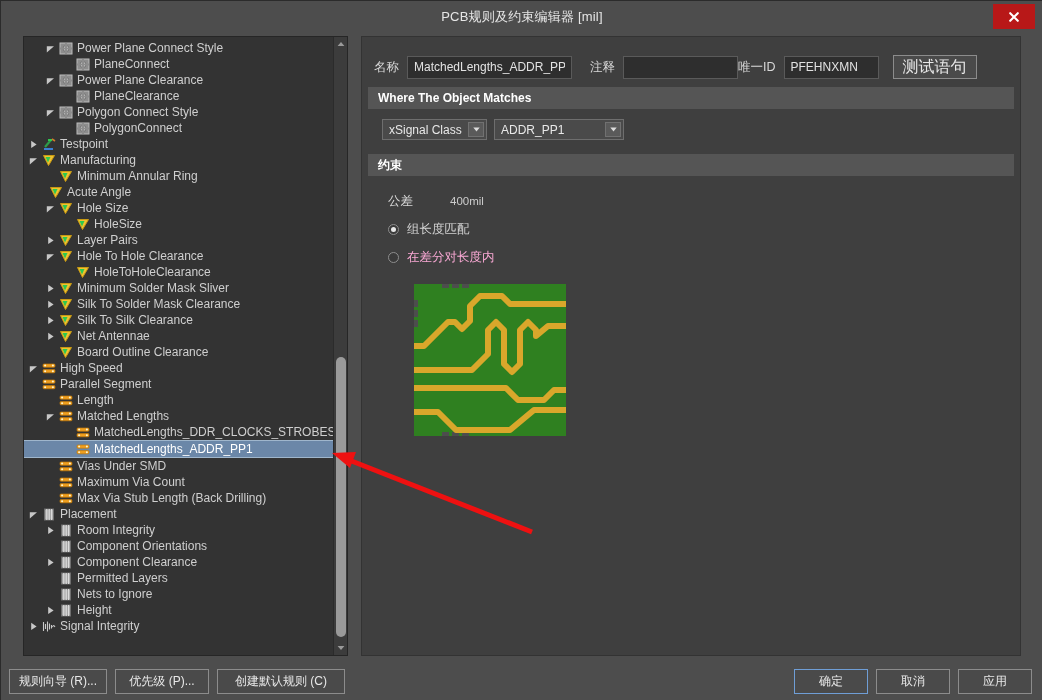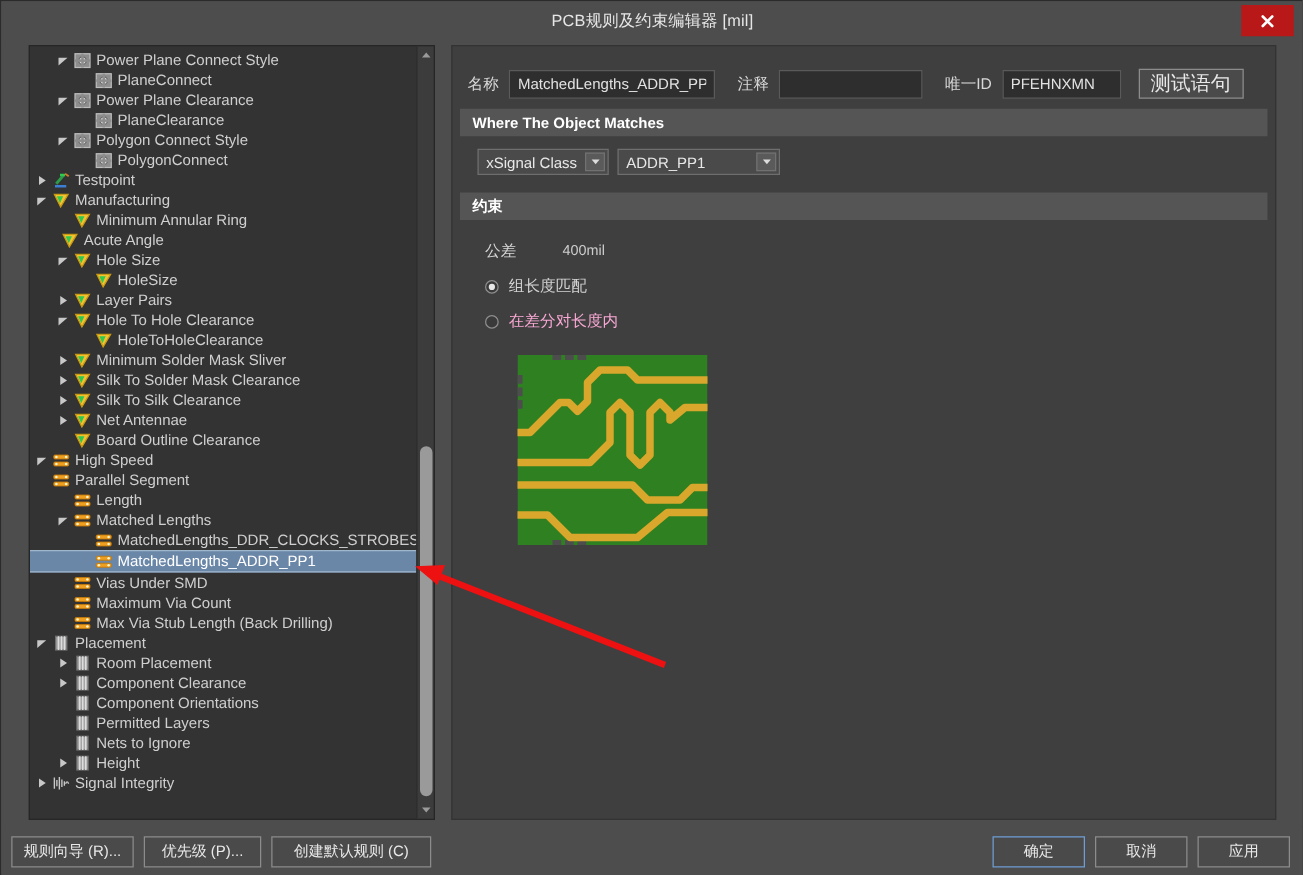--- a/index.html
+++ b/index.html
@@ -674,49 +674,49 @@
                 </svg>
               </span>
               <span class="ticon">
                 <svg width="14" height="13" viewBox="0 0 14 13">
                   <rect x="2.5" y="1" width="9" height="11" fill="#a5a5a5" stroke="#6f6f6f"></rect>
                   <rect x="4.2" y="1" width="1.2" height="11" fill="#dcdcdc"></rect>
                   <rect x="6.6" y="1" width="1.2" height="11" fill="#dcdcdc"></rect>
                   <rect x="9.0" y="1" width="1.2" height="11" fill="#dcdcdc"></rect>
                 </svg>
               </span>
-              <span class="tlabel">Room Placement</span>
-            </div>
-            <div class="tnode" style="padding-left: 19px;">
-              <span class="tw">
-                <svg width="9" height="9" viewBox="0 0 9 9">
-                  <path d="M2.2 0.8 L7.6 4.4 L2.2 8 Z" fill="#c8c8c8"></path>
-                </svg>
-              </span>
+              <span class="tlabel">Room Integrity</span>
+            </div>
+            <div class="tnode" style="padding-left: 19px;">
+              <span class="tw"></span>
               <span class="ticon">
                 <svg width="14" height="13" viewBox="0 0 14 13">
                   <rect x="2.5" y="1" width="9" height="11" fill="#a5a5a5" stroke="#6f6f6f"></rect>
                   <rect x="4.2" y="1" width="1.2" height="11" fill="#dcdcdc"></rect>
                   <rect x="6.6" y="1" width="1.2" height="11" fill="#dcdcdc"></rect>
                   <rect x="9.0" y="1" width="1.2" height="11" fill="#dcdcdc"></rect>
                 </svg>
               </span>
-              <span class="tlabel">Component Clearance</span>
-            </div>
-            <div class="tnode" style="padding-left: 19px;">
-              <span class="tw"></span>
+              <span class="tlabel">Component Orientations</span>
+            </div>
+            <div class="tnode" style="padding-left: 19px;">
+              <span class="tw">
+                <svg width="9" height="9" viewBox="0 0 9 9">
+                  <path d="M2.2 0.8 L7.6 4.4 L2.2 8 Z" fill="#c8c8c8"></path>
+                </svg>
+              </span>
               <span class="ticon">
                 <svg width="14" height="13" viewBox="0 0 14 13">
                   <rect x="2.5" y="1" width="9" height="11" fill="#a5a5a5" stroke="#6f6f6f"></rect>
                   <rect x="4.2" y="1" width="1.2" height="11" fill="#dcdcdc"></rect>
                   <rect x="6.6" y="1" width="1.2" height="11" fill="#dcdcdc"></rect>
                   <rect x="9.0" y="1" width="1.2" height="11" fill="#dcdcdc"></rect>
                 </svg>
               </span>
-              <span class="tlabel">Component Orientations</span>
+              <span class="tlabel">Component Clearance</span>
             </div>
             <div class="tnode" style="padding-left: 19px;">
               <span class="tw"></span>
               <span class="ticon">
                 <svg width="14" height="13" viewBox="0 0 14 13">
                   <rect x="2.5" y="1" width="9" height="11" fill="#a5a5a5" stroke="#6f6f6f"></rect>
                   <rect x="4.2" y="1" width="1.2" height="11" fill="#dcdcdc"></rect>
                   <rect x="6.6" y="1" width="1.2" height="11" fill="#dcdcdc"></rect>
                   <rect x="9.0" y="1" width="1.2" height="11" fill="#dcdcdc"></rect>
                 </svg>
@@ -788,21 +788,21 @@
       </div>
     </div>
 
     <div class="right-pane">
 
       <div class="form-row">
         <span class="flabel">名称</span>
         <input class="finput name" type="text" value="MatchedLengths_ADDR_PP1" style="">
         <span class="flabel" style="margin-left:18px;">注释</span>
         <input class="finput comment" type="text" value="" style="">
-        <span class="flabel" style="margin-left:18px;">唯一ID</span>
+        <span class="flabel" style="">唯一ID</span>
         <input class="finput uid" type="text" value="PFEHNXMN" style="">
         <button class="fbtn" style="margin-left:14px;">测试语句</button>
       </div>
 
       <div class="section-head">Where The Object Matches</div>
 
       <div class="scope-row">
         <div class="combo c1">
           <span>xSignal Class</span>
           <span class="cb-arrow">

